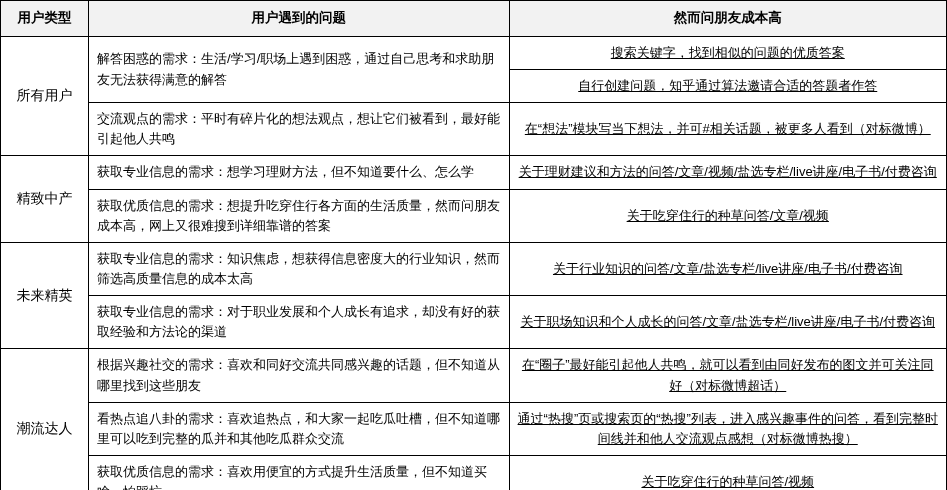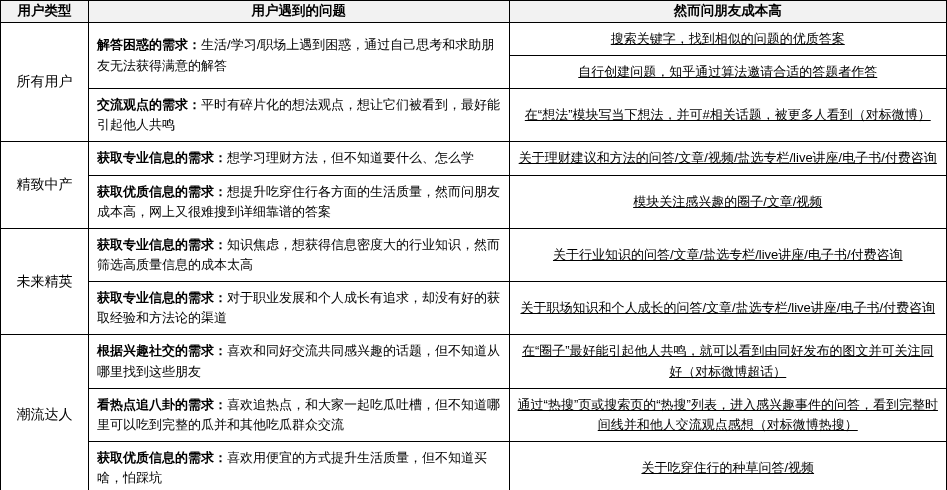--- a/index.html
+++ b/index.html
@@ -23,39 +23,39 @@
     border: 1px solid #000000;
     vertical-align: middle;
     padding: 6px 8px;
     line-height: 1.55;
   }
   table.matrix thead th {
     background: #f2f2f2;
     text-align: center;
     font-weight: bold;
     font-size: 13.5px;
-    padding: 0 6px;
+    padding: 7px 6px;
   }
   col.c-type { width: 88px; }
   col.c-problem { width: 420px; }
   col.c-solution { width: 437px; }
   td.type-cell {
     text-align: center;
     font-size: 14px;
     padding: 6px 4px;
   }
   td.problem-cell {
     text-align: left;
   }
   td.solution-cell {
     text-align: center;
     text-decoration: underline;
   }
   .lead {
-    font-weight: bold;
+    font-weight: normal;
   }
   .body-text {
     font-weight: normal;
   }
 </style>
 </head>
 <body>
 
 <table class="matrix">
   <colgroup>
@@ -83,21 +83,21 @@
         <td class="problem-cell"><span class="lead">交流观点的需求：</span><span class="body-text">平时有碎片化的想法观点，想让它们被看到，最好能引起他人共鸣</span></td>
         <td class="solution-cell">在“想法”模块写当下想法，并可#相关话题，被更多人看到（对标微博）</td>
       </tr>
       <tr>
         <td class="type-cell" rowspan="2">精致中产</td>
         <td class="problem-cell"><span class="lead">获取专业信息的需求：</span><span class="body-text">想学习理财方法，但不知道要什么、怎么学</span></td>
         <td class="solution-cell">关于理财建议和方法的问答/文章/视频/盐选专栏/live讲座/电子书/付费咨询</td>
       </tr>
       <tr>
         <td class="problem-cell"><span class="lead">获取优质信息的需求：</span><span class="body-text">想提升吃穿住行各方面的生活质量，然而问朋友成本高，网上又很难搜到详细靠谱的答案</span></td>
-        <td class="solution-cell">模块关注感兴趣的圈子/文章/视频</td>
+        <td class="solution-cell">关于吃穿住行的种草问答/文章/视频</td>
       </tr>
       <tr>
         <td class="type-cell" rowspan="2">未来精英</td>
         <td class="problem-cell"><span class="lead">获取专业信息的需求：</span><span class="body-text">知识焦虑，想获得信息密度大的行业知识，然而筛选高质量信息的成本太高</span></td>
         <td class="solution-cell">关于行业知识的问答/文章/盐选专栏/live讲座/电子书/付费咨询</td>
       </tr>
       <tr>
         <td class="problem-cell"><span class="lead">获取专业信息的需求：</span><span class="body-text">对于职业发展和个人成长有追求，却没有好的获取经验和方法论的渠道</span></td>
         <td class="solution-cell">关于职场知识和个人成长的问答/文章/盐选专栏/live讲座/电子书/付费咨询</td>
       </tr>

